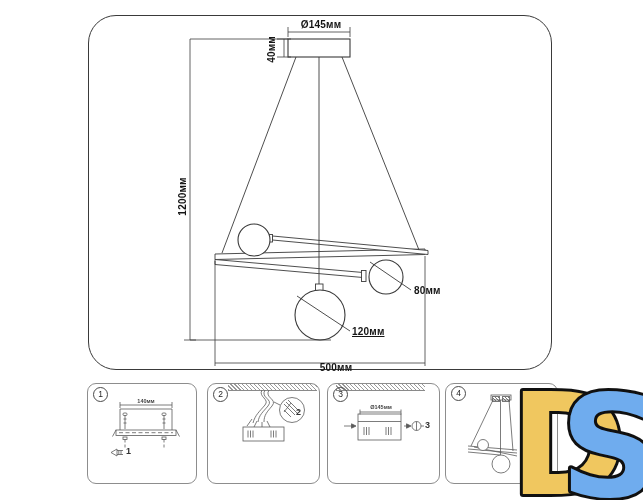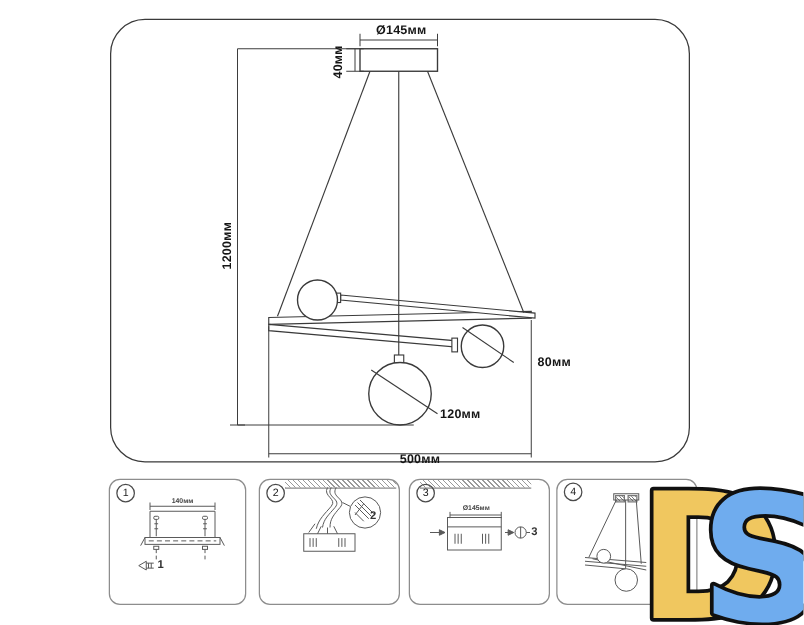--- a/index.html
+++ b/index.html
@@ -175,22 +175,22 @@
       <line x1="474" y1="447" x2="517" y2="456"></line>
       <line x1="468" y1="452" x2="500" y2="455"></line>
       <circle cx="483" cy="445" r="5.5" fill="#fff"></circle>
       <circle cx="501" cy="464" r="9" fill="#fff"></circle>
     </g>
   </svg>
 
   <div class="dim ctr" style="left:291px;top:19px;width:60px;">Ø145мм</div>
   <div class="dim ctr vrot" style="left:256px;top:44px;width:30px;">40мм</div>
   <div class="dim ctr vrot" style="left:159px;top:191px;width:46px;">1200мм</div>
-  <div class="dim" style="left:414px;top:285px;margin-left:16px;">80мм</div>
-  <div class="dim" style="left:352px;top:326px;">120мм</div>
+  <div class="dim" style="left:414px;top:285px;">80мм</div>
+  <div class="dim" style="left:352px;top:326px;text-decoration:underline;">120мм</div>
   <div class="dim ctr" style="left:306px;top:362px;width:60px;">500мм</div>
 
   <div class="circ" style="left:93px;top:387px;">1</div>
   <div class="circ" style="left:213px;top:387px;">2</div>
   <div class="circ" style="left:333px;top:387px;">3</div>
   <div class="circ" style="left:451px;top:386px;">4</div>
 
   <div class="dim-sm" style="left:132px;top:398px;width:28px;">140мм</div>
   <div class="step-num" style="left:126px;top:446px;">1</div>
   <div class="step-num" style="left:296px;top:407px;">2</div>

